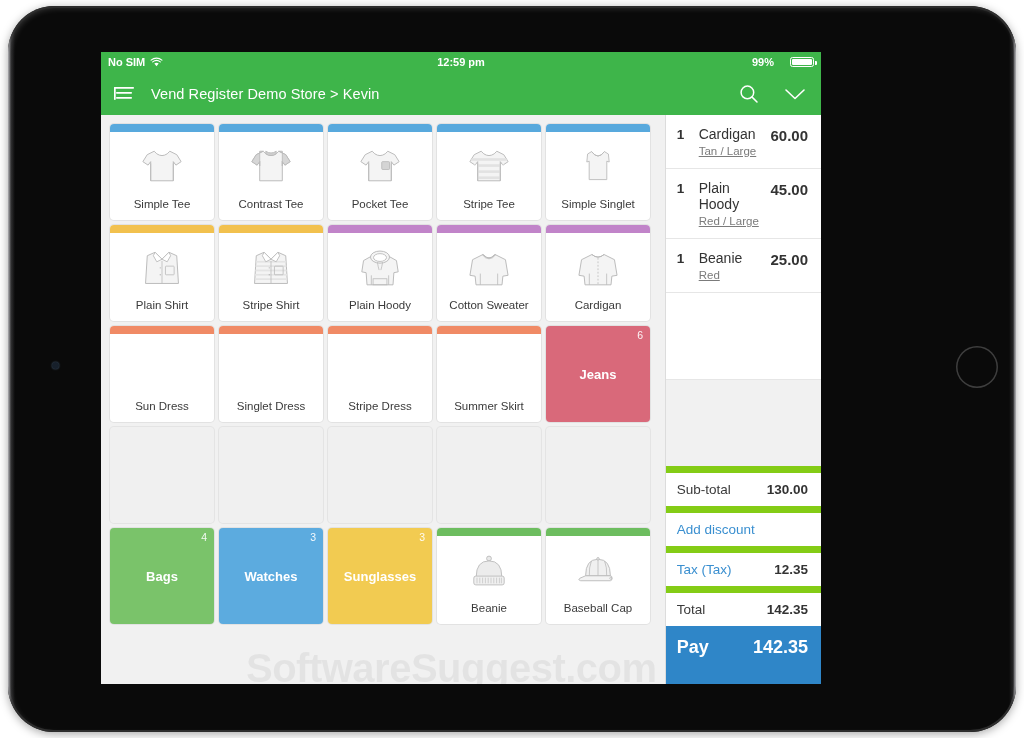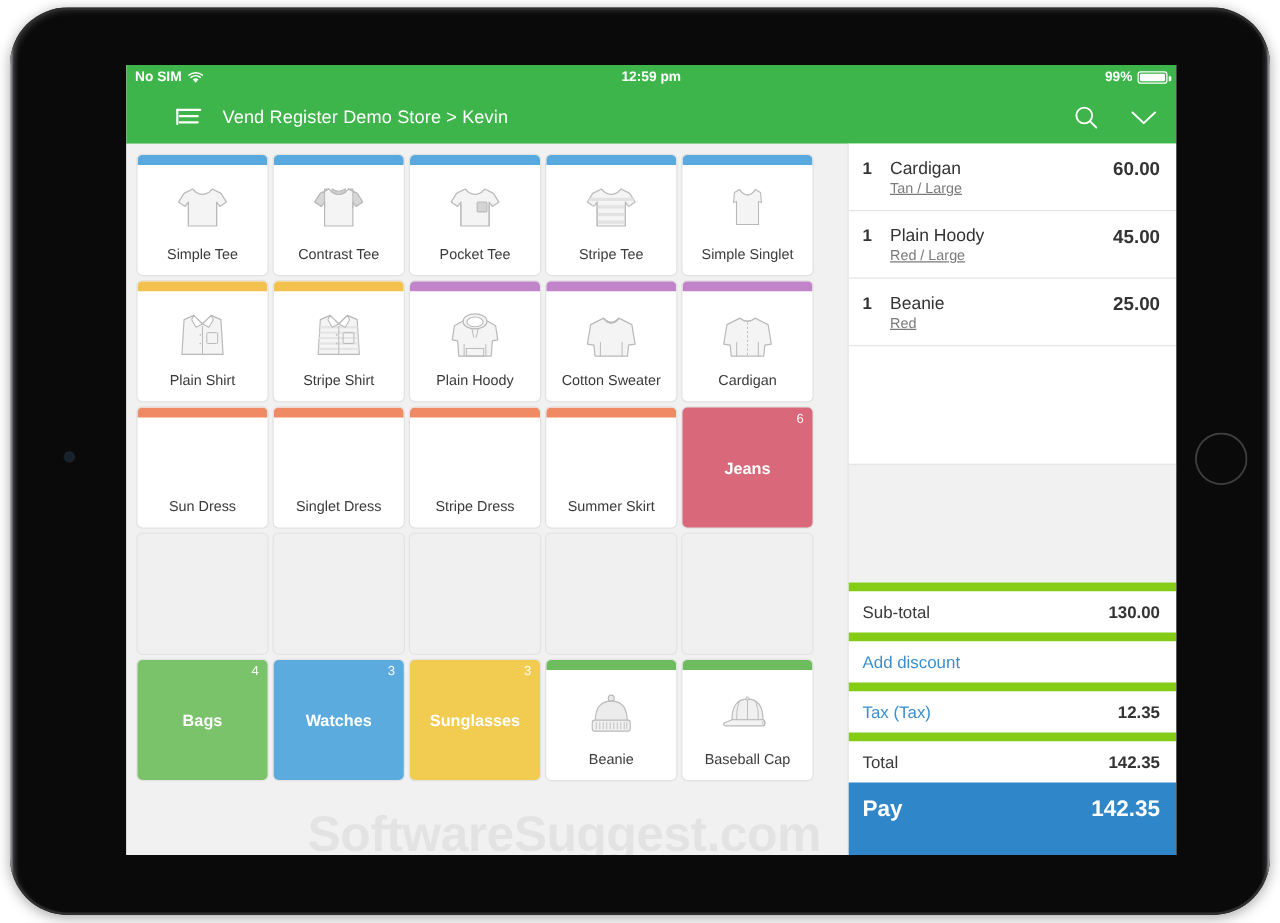--- a/index.html
+++ b/index.html
@@ -57,21 +57,21 @@
     border-radius: 50%;
     background: #17202b;
     box-shadow: 0 0 2px rgba(90,120,150,0.8);
   }
 
   
   #screen {
     position: absolute;
     left: 93px;
     top: 46px;
-    width: 840px;
+    width: 720px;
     height: 632px;
     background: #f1f1f1;
     overflow: hidden;
   }
 
   
   #status-bar {
     position: relative;
     height: 20px;
     background: #3eb54a;
@@ -90,21 +90,21 @@
   #status-bar .center {
     position: absolute;
     left: 0; right: 0;
     text-align: center;
   }
   #status-bar .right {
     position: absolute;
     right: 7px;
     display: flex;
     align-items: center;
-    gap: 4px;
+    gap: 16px;
   }
   .wifi-glyph { font-size: 12px; line-height: 1; position: relative; top: 0px; }
   .battery {
     width: 24px; height: 10px;
     border: 1.3px solid #fff;
     border-radius: 2.5px;
     position: relative;
     box-sizing: border-box;
   }
   .battery::after {
@@ -124,21 +124,20 @@
     display: block;
   }
 
   
   #nav-bar {
     position: relative;
     height: 43px;
     background: #3eb54a;
     display: flex;
     align-items: center;
-    padding-left: 27px;
   }
   #menu-button {
     width: 46px;
     height: 43px;
     display: flex;
     align-items: center;
     justify-content: center;
     cursor: pointer;
   }
   .hamburger { display: block; }

